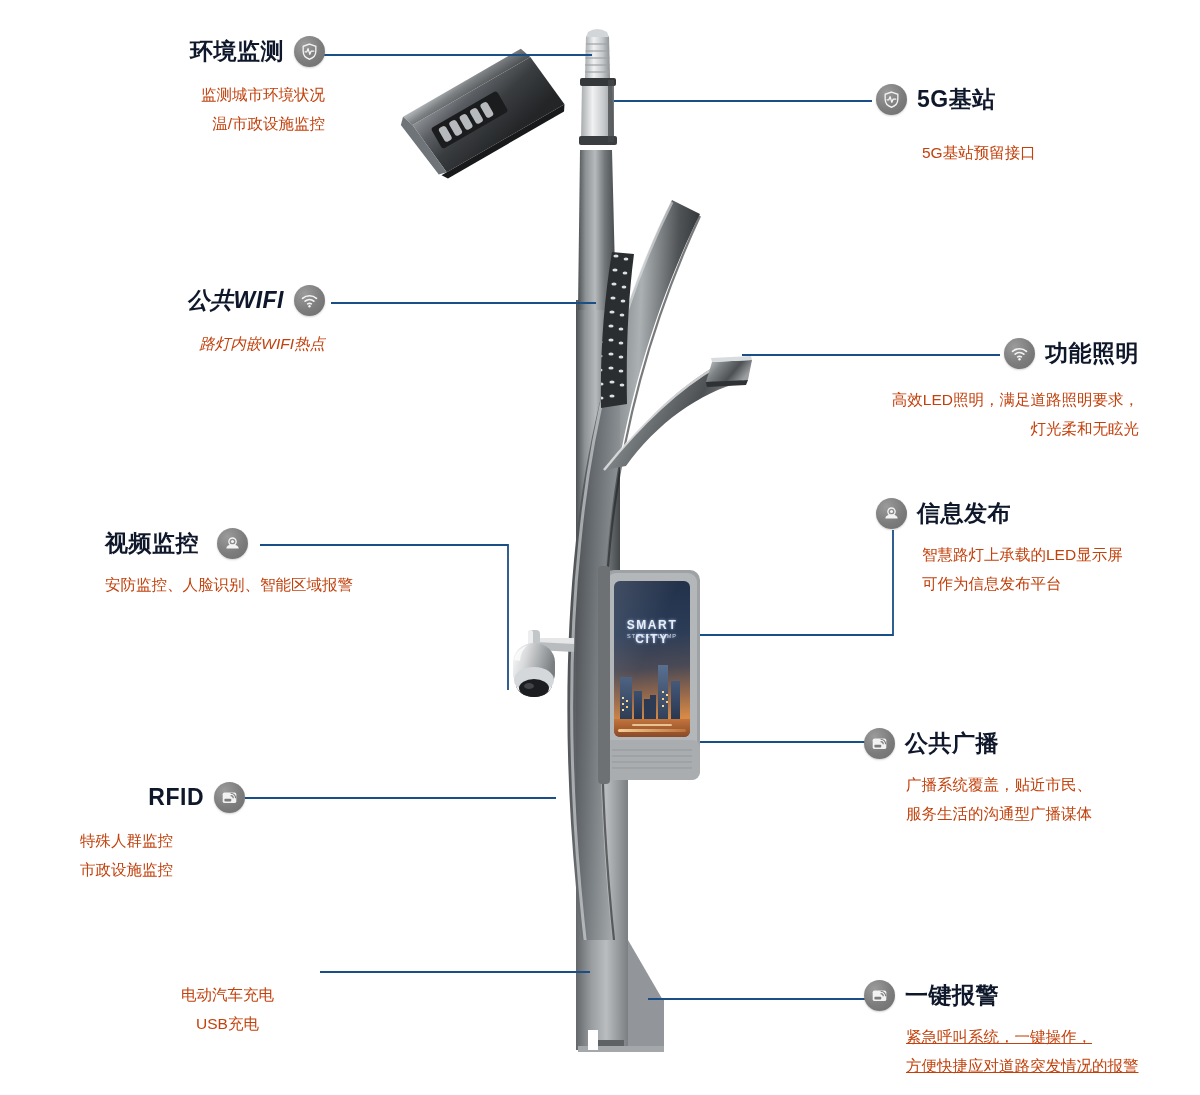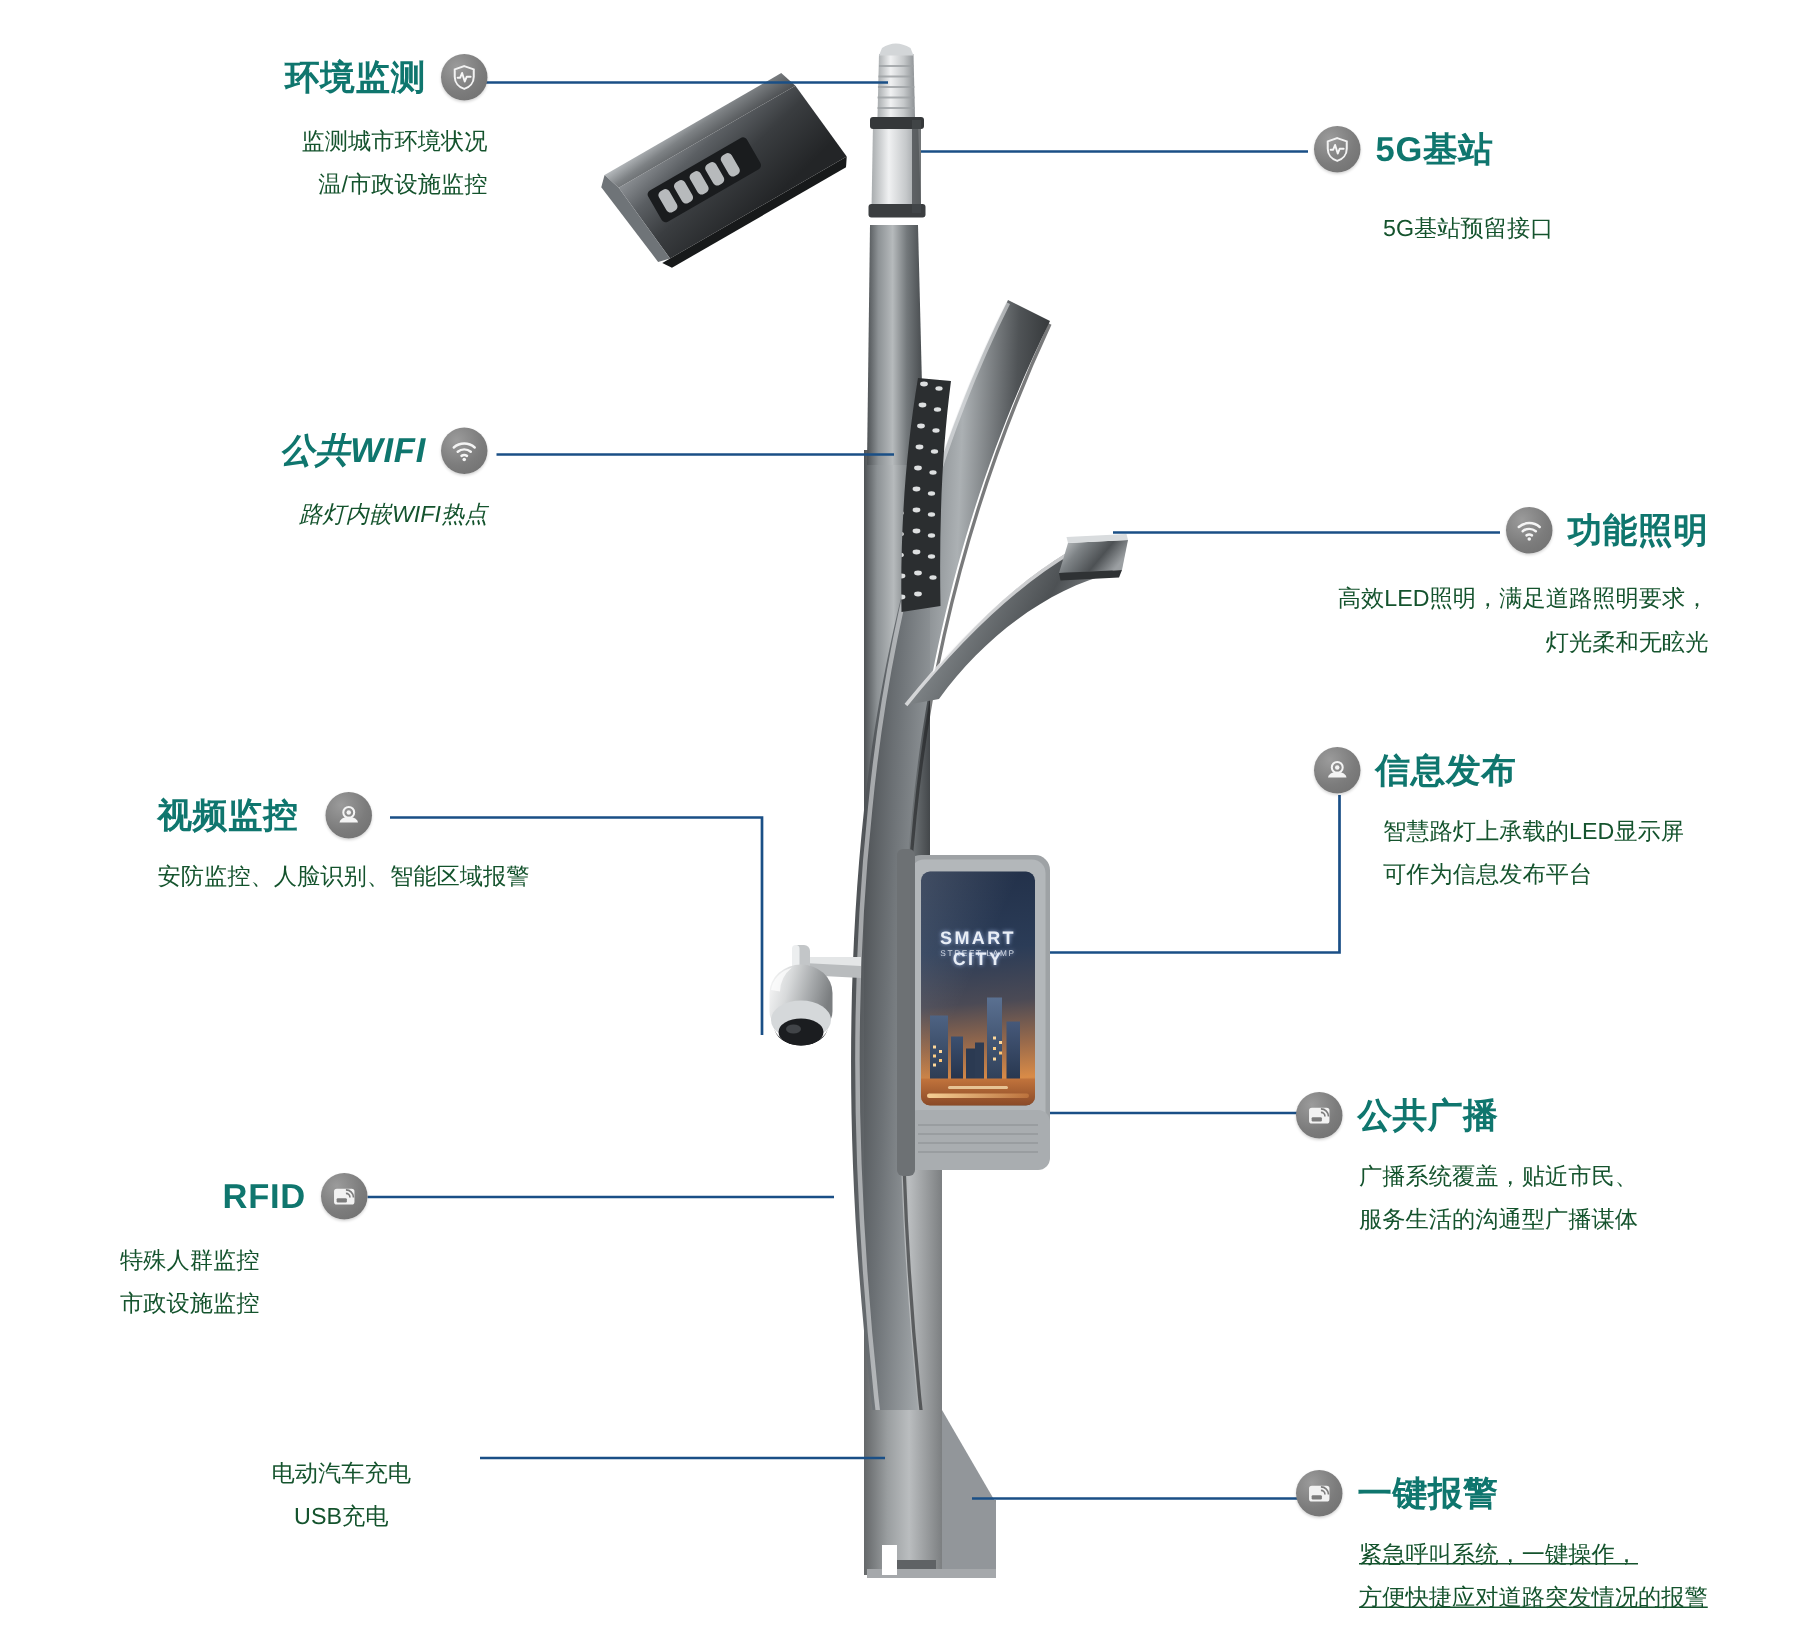--- a/index.html
+++ b/index.html
@@ -6,22 +6,22 @@
   body{width:1200px;height:1095px;position:relative;overflow:hidden;
        font-family:"Liberation Sans","DejaVu Sans",sans-serif;
        -webkit-font-smoothing:antialiased;}
 
   #stage{position:absolute;left:0;top:0;width:1200px;height:1095px;}
 
   
   .callout{position:absolute;}
   .c-head{display:flex;align-items:center;gap:10px;}
   .c-head.right-align{justify-content:flex-end;}
-  .c-title{font-size:23px;font-weight:bold;color:#0f766e;letter-spacing:.5px;white-space:nowrap;}
-  .c-desc{color:#14532d;font-size:15.5px;line-height:1.85;white-space:nowrap;}
+  .c-title{font-size:23px;font-weight:bold;color:#0f172a;letter-spacing:.5px;white-space:nowrap;}
+  .c-desc{color:#c2410c;font-size:15.5px;line-height:1.85;white-space:nowrap;}
   .c-desc.ta-right{text-align:right;}
   .c-desc.ta-left{text-align:left;}
   .c-desc.ta-center{text-align:center;}
 
   
   .ic{width:31px;height:31px;border-radius:50%;
       background:radial-gradient(circle at 34% 28%,#9b9b9b 0%,#7c7c7c 55%,#6e6e6e 100%);
       display:flex;align-items:center;justify-content:center;flex:0 0 auto;
       box-shadow:0 1px 2px rgba(0,0,0,.18);}
   .ic svg{display:block;}
@@ -409,21 +409,21 @@
       </div>
       <div class="c-title">公共广播</div>
     </div>
     <div class="c-desc ta-left" style="margin-top:12px;margin-left:42px;">
       <div>广播系统覆盖，贴近市民、</div>
       <div>服务生活的沟通型广播谋体</div>
     </div>
   </div>
 
   <div class="callout" style="left:140px;top:955px;width:175px;">
-    <div class="c-desc ta-center" style="margin-top:14px;">
+    <div class="c-desc ta-center" style="margin-top:26px;">
       <div>电动汽车充电</div>
       <div>USB充电</div>
     </div>
   </div>
 
   <div class="callout" style="left:864px;top:980px;">
     <div class="c-head">
       <div class="ic">
         <svg width="19" height="19" viewBox="0 0 24 24">
           <rect x="3.4" y="5.6" width="17.2" height="13.4" rx="2.4" fill="#f2f2f2"></rect>

